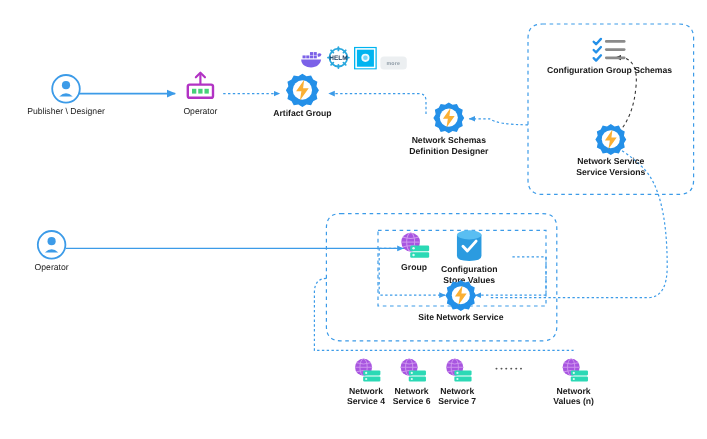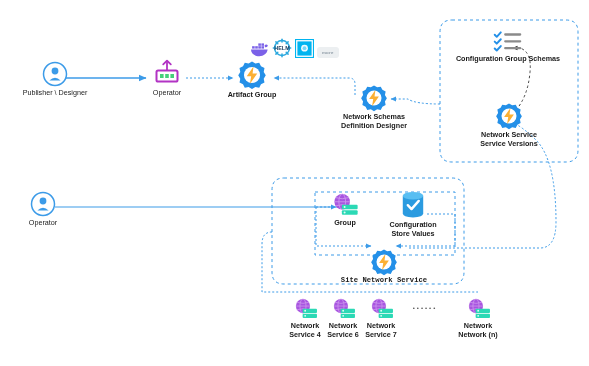--- a/index.html
+++ b/index.html
@@ -192,31 +192,31 @@
         <path d="M5.6 15 Q13 12.4 20.4 15"></path>
       </g>
       <rect x="12.6" y="13.6" width="17" height="5" rx="1.1" fill="#2BD9B5"></rect>
       <rect x="12.6" y="19.6" width="17" height="5" rx="1.1" fill="#2BD9B5"></rect>
       <circle cx="15.6" cy="16.1" r="1.1" fill="#ffffff" opacity="0.85"></circle>
       <circle cx="15.6" cy="22.1" r="1.1" fill="#ffffff" opacity="0.85"></circle>
     </svg>
     <div class="cap">Group</div>
   </div>
 
-  <div class="node" style="left:377px;top:190px;width:72px;">
+  <div class="node" style="left:355px;top:190px;width:72px;">
     <svg class="icon" width="26" height="30" viewBox="0 0 28 32">
       <path d="M3 6 L3 25 Q3 29.4 14 29.4 Q25 29.4 25 25 L25 6 Z" fill="#2B9BE0"></path>
       <ellipse cx="14" cy="6" rx="11" ry="4.1" fill="#59BEF2"></ellipse>
       <path d="M8.4 16.2 L12.4 20.4 L20.2 11.6" stroke="#ffffff" stroke-width="2.6" fill="none" stroke-linecap="round" stroke-linejoin="round"></path>
     </svg>
     <div class="cap">Configuration</div>
     <div class="cap">Store Values</div>
   </div>
 
-  <div class="node" style="left:336px;top:248px;width:96px;font-family:Liberation Mono, monospace;">
+  <div class="node" style="left:336px;top:232px;width:96px;">
     <svg class="icon" width="28" height="28" viewBox="0 0 32 32">
       <path d="M16 1.6 l3.6 2.2 4.1-.8 1.9 3.7 3.7 1.9 -.8 4.1 2.2 3.6 -2.2 3.6 .8 4.1 -3.7 1.9 -1.9 3.7 -4.1-.8 -3.6 2.2 -3.6-2.2 -4.1 .8 -1.9-3.7 -3.7-1.9 .8-4.1 -2.2-3.6 2.2-3.6 -.8-4.1 3.7-1.9 1.9-3.7 4.1 .8 z" fill="#2490E8"></path>
       <circle cx="16" cy="16" r="8.6" fill="#ffffff"></circle>
       <path d="M17.6 6.8 L10.4 17.2 L15.1 17.2 L13.8 25.4 L21.6 14.4 L16.6 14.4 z" fill="#FBB034"></path>
     </svg>
     <div class="cap">Site Network Service</div>
   </div>
 
   <div class="node" style="left:281px;top:297px;width:48px;">
     <svg class="icon" width="27" height="24" viewBox="0 0 32 28">
@@ -282,16 +282,16 @@
         <line x1="4.6" y1="10.5" x2="21.4" y2="10.5"></line>
         <path d="M5.6 6 Q13 8.6 20.4 6"></path>
           <path d="M5.6 15 Q13 12.4 20.4 15"></path>
       </g>
       <rect x="12.6" y="13.6" width="17" height="5" rx="1.1" fill="#2BD9B5"></rect>
       <rect x="12.6" y="19.6" width="17" height="5" rx="1.1" fill="#2BD9B5"></rect>
       <circle cx="15.6" cy="16.1" r="1.1" fill="#ffffff" opacity="0.85"></circle>
       <circle cx="15.6" cy="22.1" r="1.1" fill="#ffffff" opacity="0.85"></circle>
     </svg>
     <div class="cap">Network</div>
-    <div class="cap">Network (n)</div>
+    <div class="cap">Values (n)</div>
   </div>
 
 </div>
 
 </body></html>

